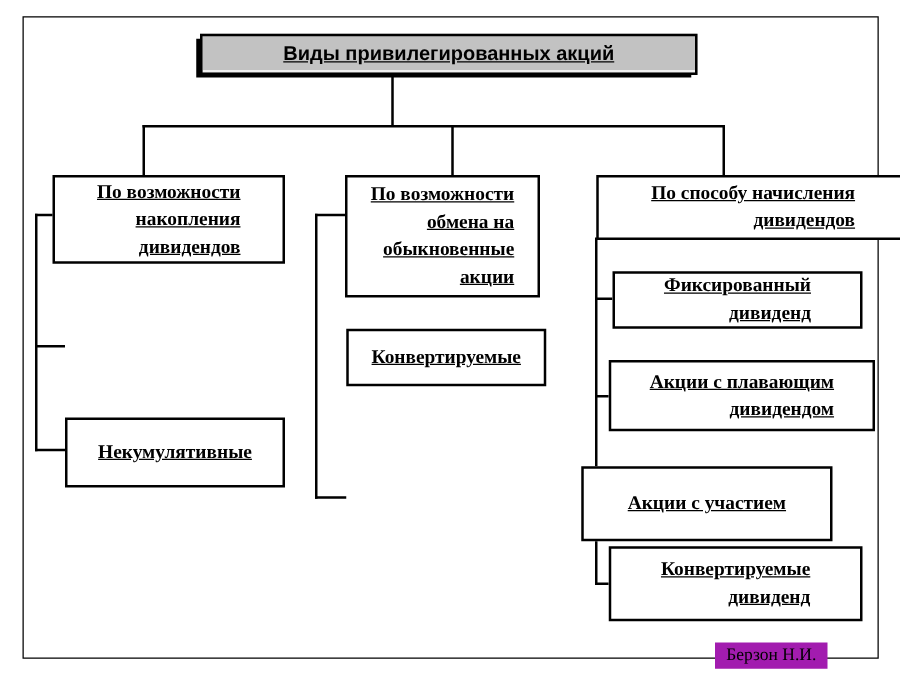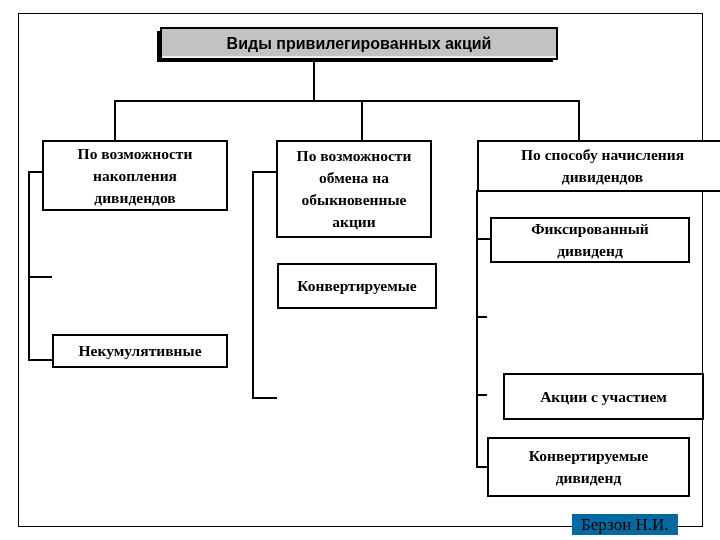--- a/index.html
+++ b/index.html
@@ -8,34 +8,34 @@
     font-family:"Liberation Serif", serif;color:#000;
   }
   .frame{
     position:absolute;left:18px;top:13px;width:683px;height:512px;
     border:1.5px solid #000;
   }
   .line{position:absolute;background:#000;}
   .box{
     position:absolute;border:2px solid #000;background:#fff;
     display:flex;align-items:center;justify-content:center;
-    text-align:center;font-weight:bold;font-size:15.5px;line-height:1.42;
-    white-space:pre-line;box-sizing:border-box;
+    text-align:right;font-weight:bold;font-size:15.5px;line-height:1.42;
+    white-space:pre-line;box-sizing:border-box;text-decoration:underline;
   }
   .title-box{
     background:#c2c2c2;
     font-family:"Liberation Sans", sans-serif;
     font-size:16px;line-height:1.1;
     box-shadow:-4px 3px 0 -1px #000, inset 0 -2px 0 #f0f0f0;
   }
   .attribution{
     position:absolute;left:572px;top:514px;
-    background:#0369a1;padding:0 9px;
+    background:#a21caf;padding:0 9px;
     font-family:"Liberation Serif", serif;
-    font-size:17px;font-weight:normal;line-height:21px;
+    font-size:14px;font-weight:normal;line-height:21px;
   }
 </style>
 </head>
 <body>
 
 <div class="slide">
 
   <div class="frame"></div>
 
   <div class="box title-box" style="left:160px;top:27px;width:398px;height:33px">
@@ -50,21 +50,21 @@
 
   <div class="box" style="left:42px;top:140px;width:186px;height:71px">
     <span>По возможности
 накопления
 дивидендов</span>
   </div>
   <div class="line" style="left:28px;top:171px;width:14px;height:2px"></div>
   <div class="line" style="left:28px;top:171px;width:2px;height:190px"></div>
   <div class="line" style="left:28px;top:276px;width:24px;height:2px"></div>
   <div class="line" style="left:28px;top:359px;width:24px;height:2px"></div>
-  <div class="box" style="left:52px;top:334px;width:176px;height:34px">
+  <div class="box" style="left:52px;top:334px;width:176px;height:56px">
     <span>Некумулятивные</span>
   </div>
 
   <div class="box" style="left:276px;top:140px;width:156px;height:98px">
     <span>По возможности
 обмена на
 обыкновенные
 акции</span>
   </div>
   <div class="line" style="left:252px;top:171px;width:24px;height:2px"></div>
@@ -80,21 +80,25 @@
   </div>
   <div class="line" style="left:476px;top:190px;width:2px;height:278px"></div>
   <div class="line" style="left:476px;top:238px;width:14px;height:2px"></div>
   <div class="line" style="left:476px;top:316px;width:11px;height:2px"></div>
   <div class="line" style="left:476px;top:394px;width:11px;height:2px"></div>
   <div class="line" style="left:476px;top:466px;width:11px;height:2px"></div>
   <div class="box" style="left:490px;top:217px;width:200px;height:46px">
     <span>Фиксированный
 дивиденд</span>
   </div>
-  <div class="box" style="left:503px;top:373px;width:201px;height:47px">
+  <div class="box" style="left:487px;top:288px;width:213px;height:57px">
+    <span>Акции с плавающим
+дивидендом</span>
+  </div>
+  <div class="box" style="left:465px;top:373px;width:201px;height:60px">
     <span>Акции с участием</span>
   </div>
   <div class="box" style="left:487px;top:437px;width:203px;height:60px">
     <span>Конвертируемые
 дивиденд</span>
   </div>
 
   <div class="attribution">Берзон Н.И.</div>
 
 </div>

